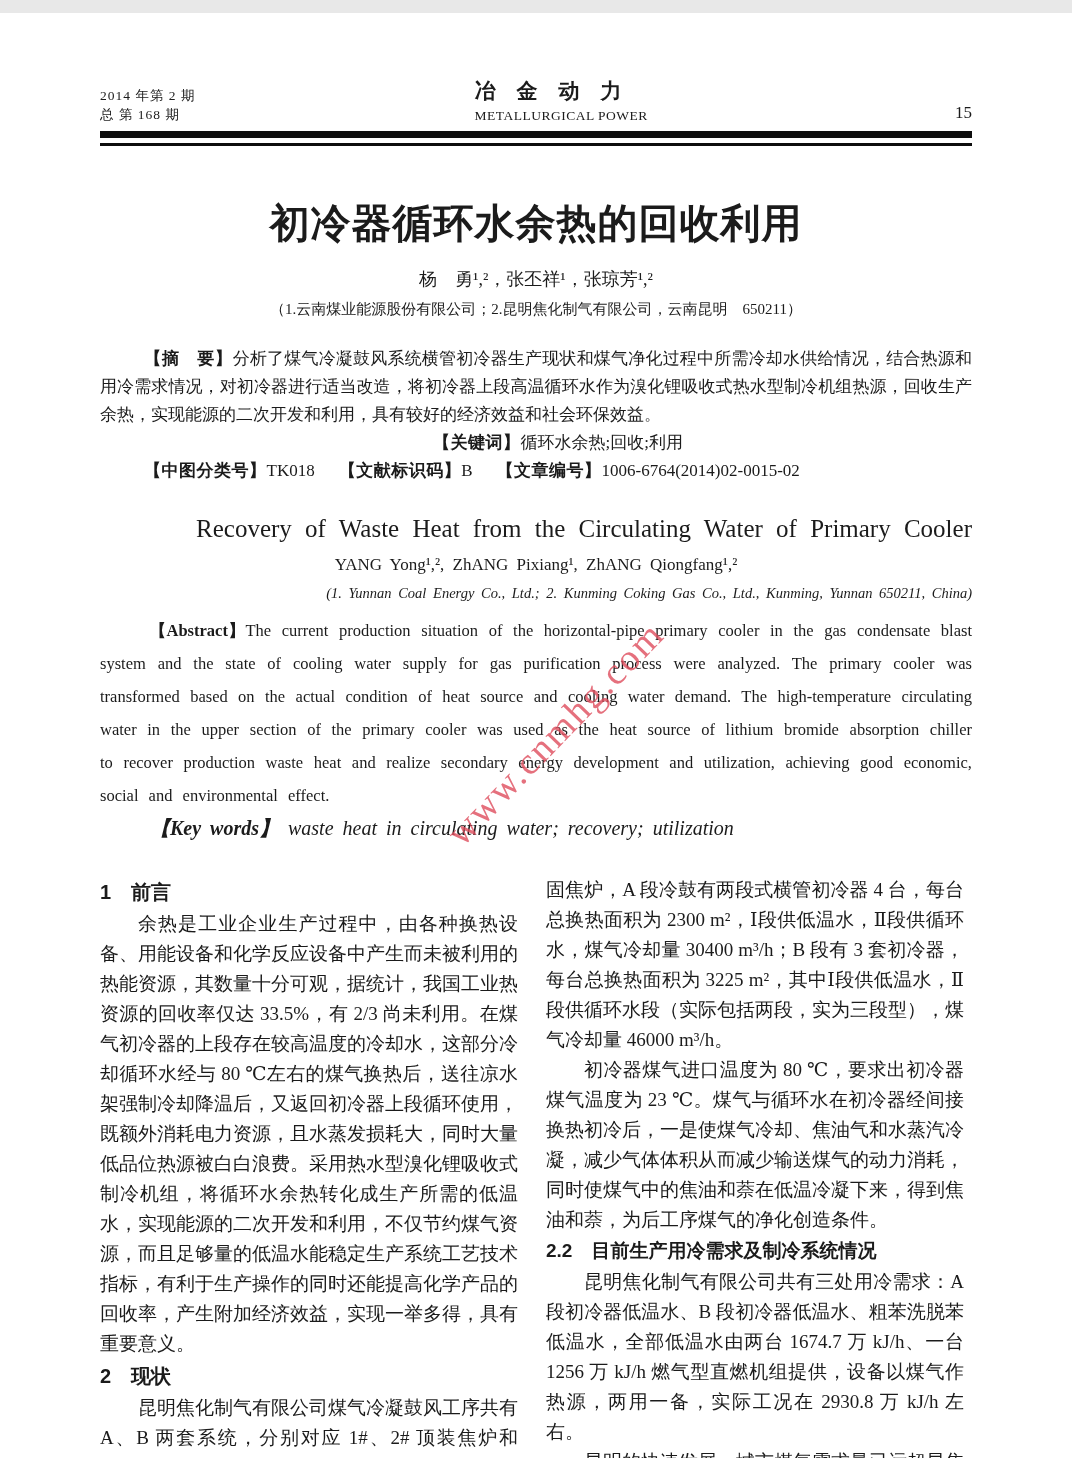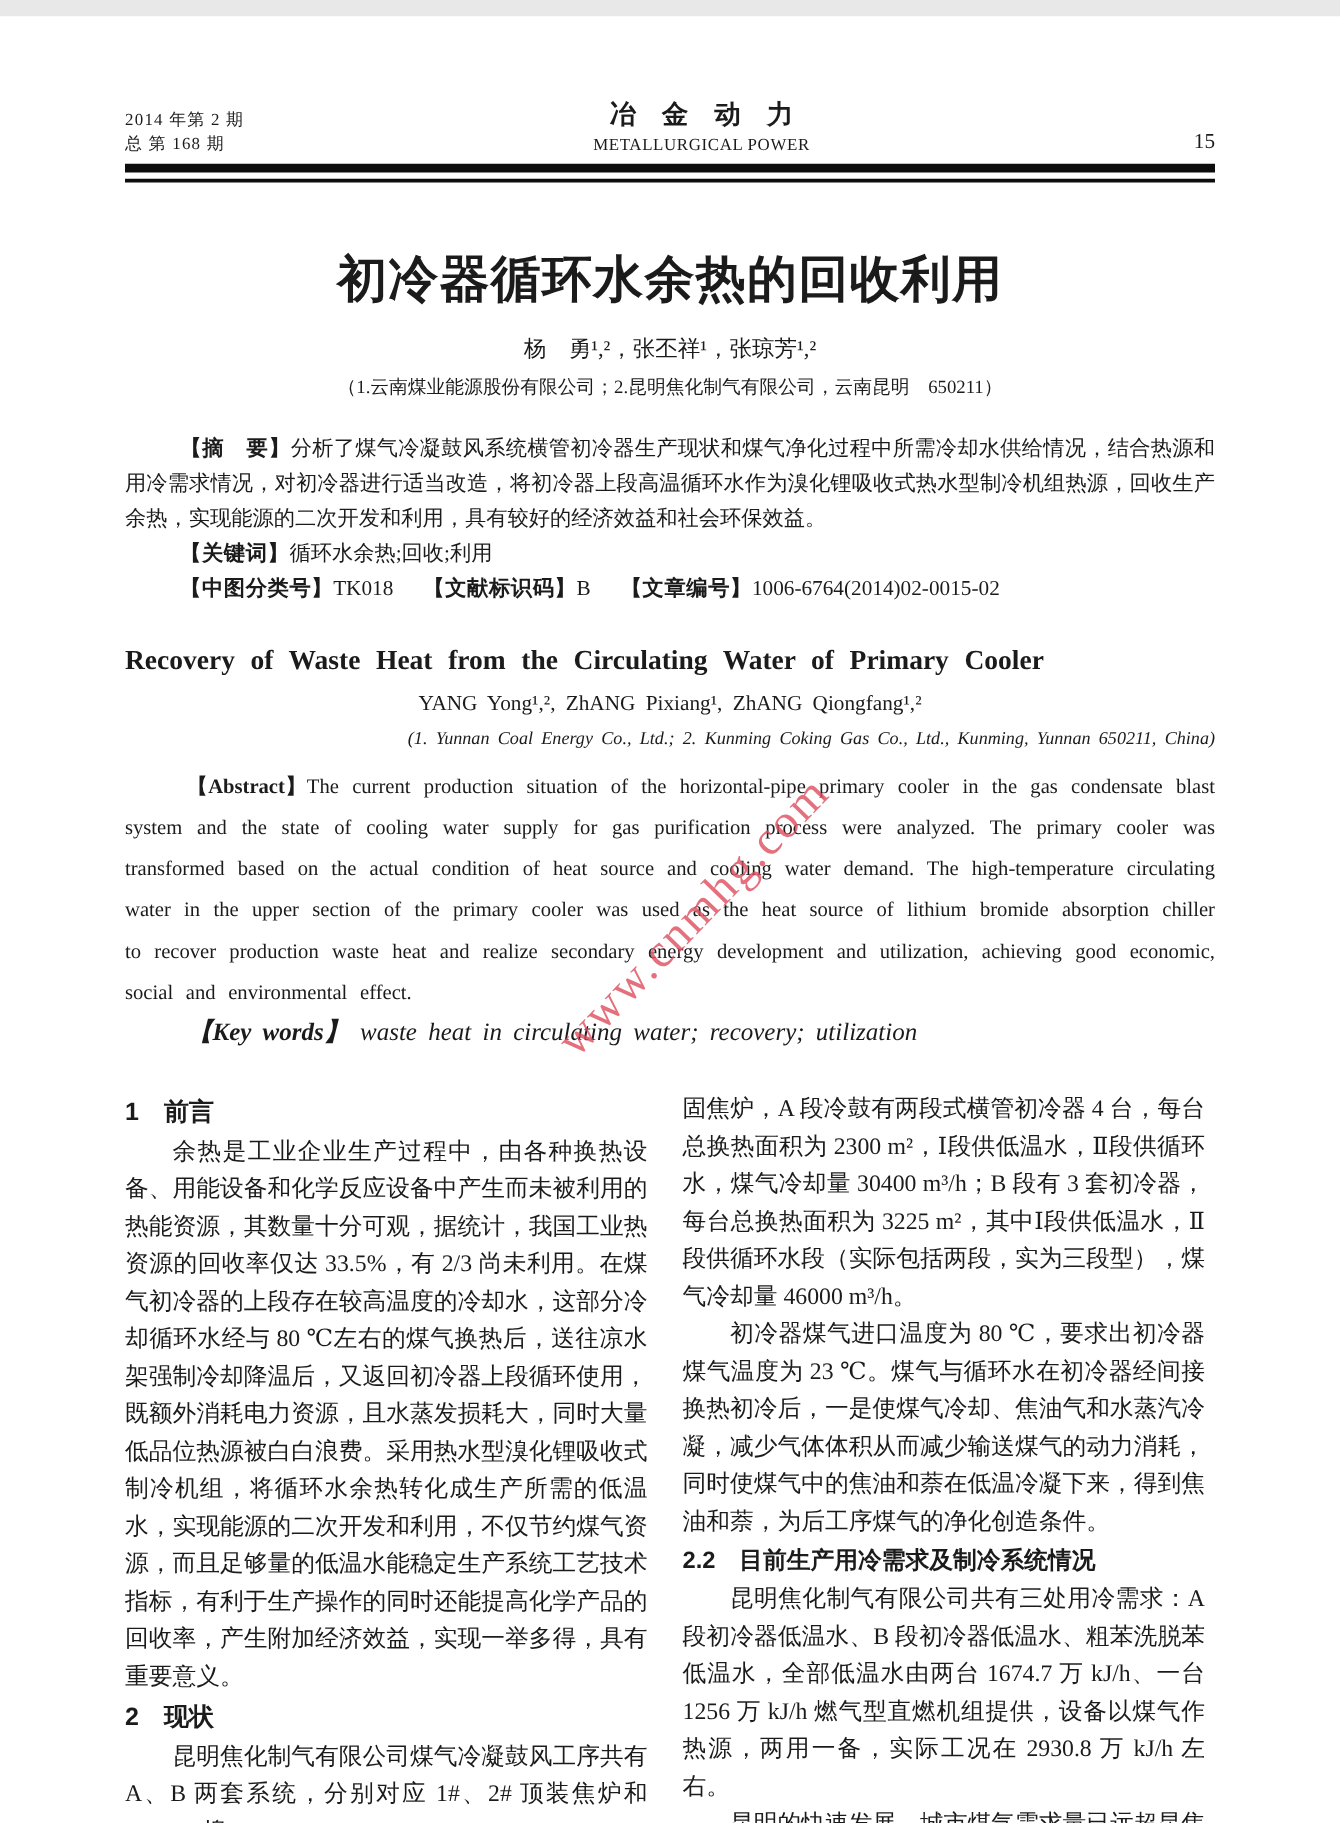--- a/index.html
+++ b/index.html
@@ -10,40 +10,40 @@
     background:#ffffff;
     color:#1b1b1b;
     box-sizing:border-box;
     padding:0 100px;
     overflow:hidden;
     font-family:"Liberation Serif","DejaVu Serif",serif;
   }
   
   .header{display:flex;justify-content:space-between;align-items:flex-end;padding-top:64px;}
   .header-left{font-size:13.5px;line-height:19px;letter-spacing:1px;}
-  .header-center{text-align:center;transform:translateX(-14px);}
+  .header-center{transform:translateX(-14px);}
   .journal-cn{font-size:21px;font-weight:bold;font-family:"Liberation Serif","DejaVu Serif",serif;}
   .journal-en{font-size:13.5px;margin-top:3px;letter-spacing:0.5px;}
   .header-right{font-size:17px;padding-bottom:1px;}
   .rule-thick{height:7px;background:#0d0d0d;margin-top:7px;}
   .rule-thin{height:3px;background:#0d0d0d;margin-top:5px;}
 
   
   .title-cn{margin:50px 0 0 0;text-align:center;font-size:40px;font-weight:bold;letter-spacing:1px;font-family:Liberation Serif, serif;}
   .authors-cn{margin-top:16px;text-align:center;font-size:18px;}
   .affil-cn{margin-top:9px;text-align:center;font-size:15px;}
 
   
   .abstract-cn{margin:26px 0 0 0;font-size:17px;line-height:28px;text-align:justify;text-indent:2.6em;}
-  .kw-line{font-size:17px;line-height:28px;padding-left:44px;}
+  .kw-line{font-size:17px;line-height:28px;padding-left:44px;text-align:center;}
   .clc-line{font-size:17px;line-height:28px;padding-left:44px;display:flex;gap:24px;}
   .lbl{font-family:"Liberation Sans","DejaVu Sans",sans-serif;font-weight:bold;letter-spacing:0.5px;}
 
   
-  .title-en{margin:30px 0 0 0;text-align:left;font-size:22px;font-weight:bold;word-spacing:7px;}
+  .title-en{margin:30px 0 0 0;text-align:right;font-size:25px;font-weight:normal;word-spacing:7px;}
   .authors-en{margin-top:12px;text-align:center;font-size:17px;word-spacing:4px;}
   .affil-en{margin-top:10px;text-align:right;font-size:14.5px;font-style:italic;word-spacing:3px;}
   .abstract-en{margin:12px 0 0 0;font-size:16.5px;line-height:33px;text-align:justify;text-indent:3em;word-spacing:6px;}
   .kw-en{margin:0;font-size:20px;line-height:33px;padding-left:50px;word-spacing:4px;font-style:italic;}
   .lbl-en{font-weight:bold;}
 
   
   .columns{display:flex;gap:28px;margin-top:30px;}
   .col{width:418px;font-size:19px;line-height:30px;text-align:justify;}
   .col p{margin:0;}

